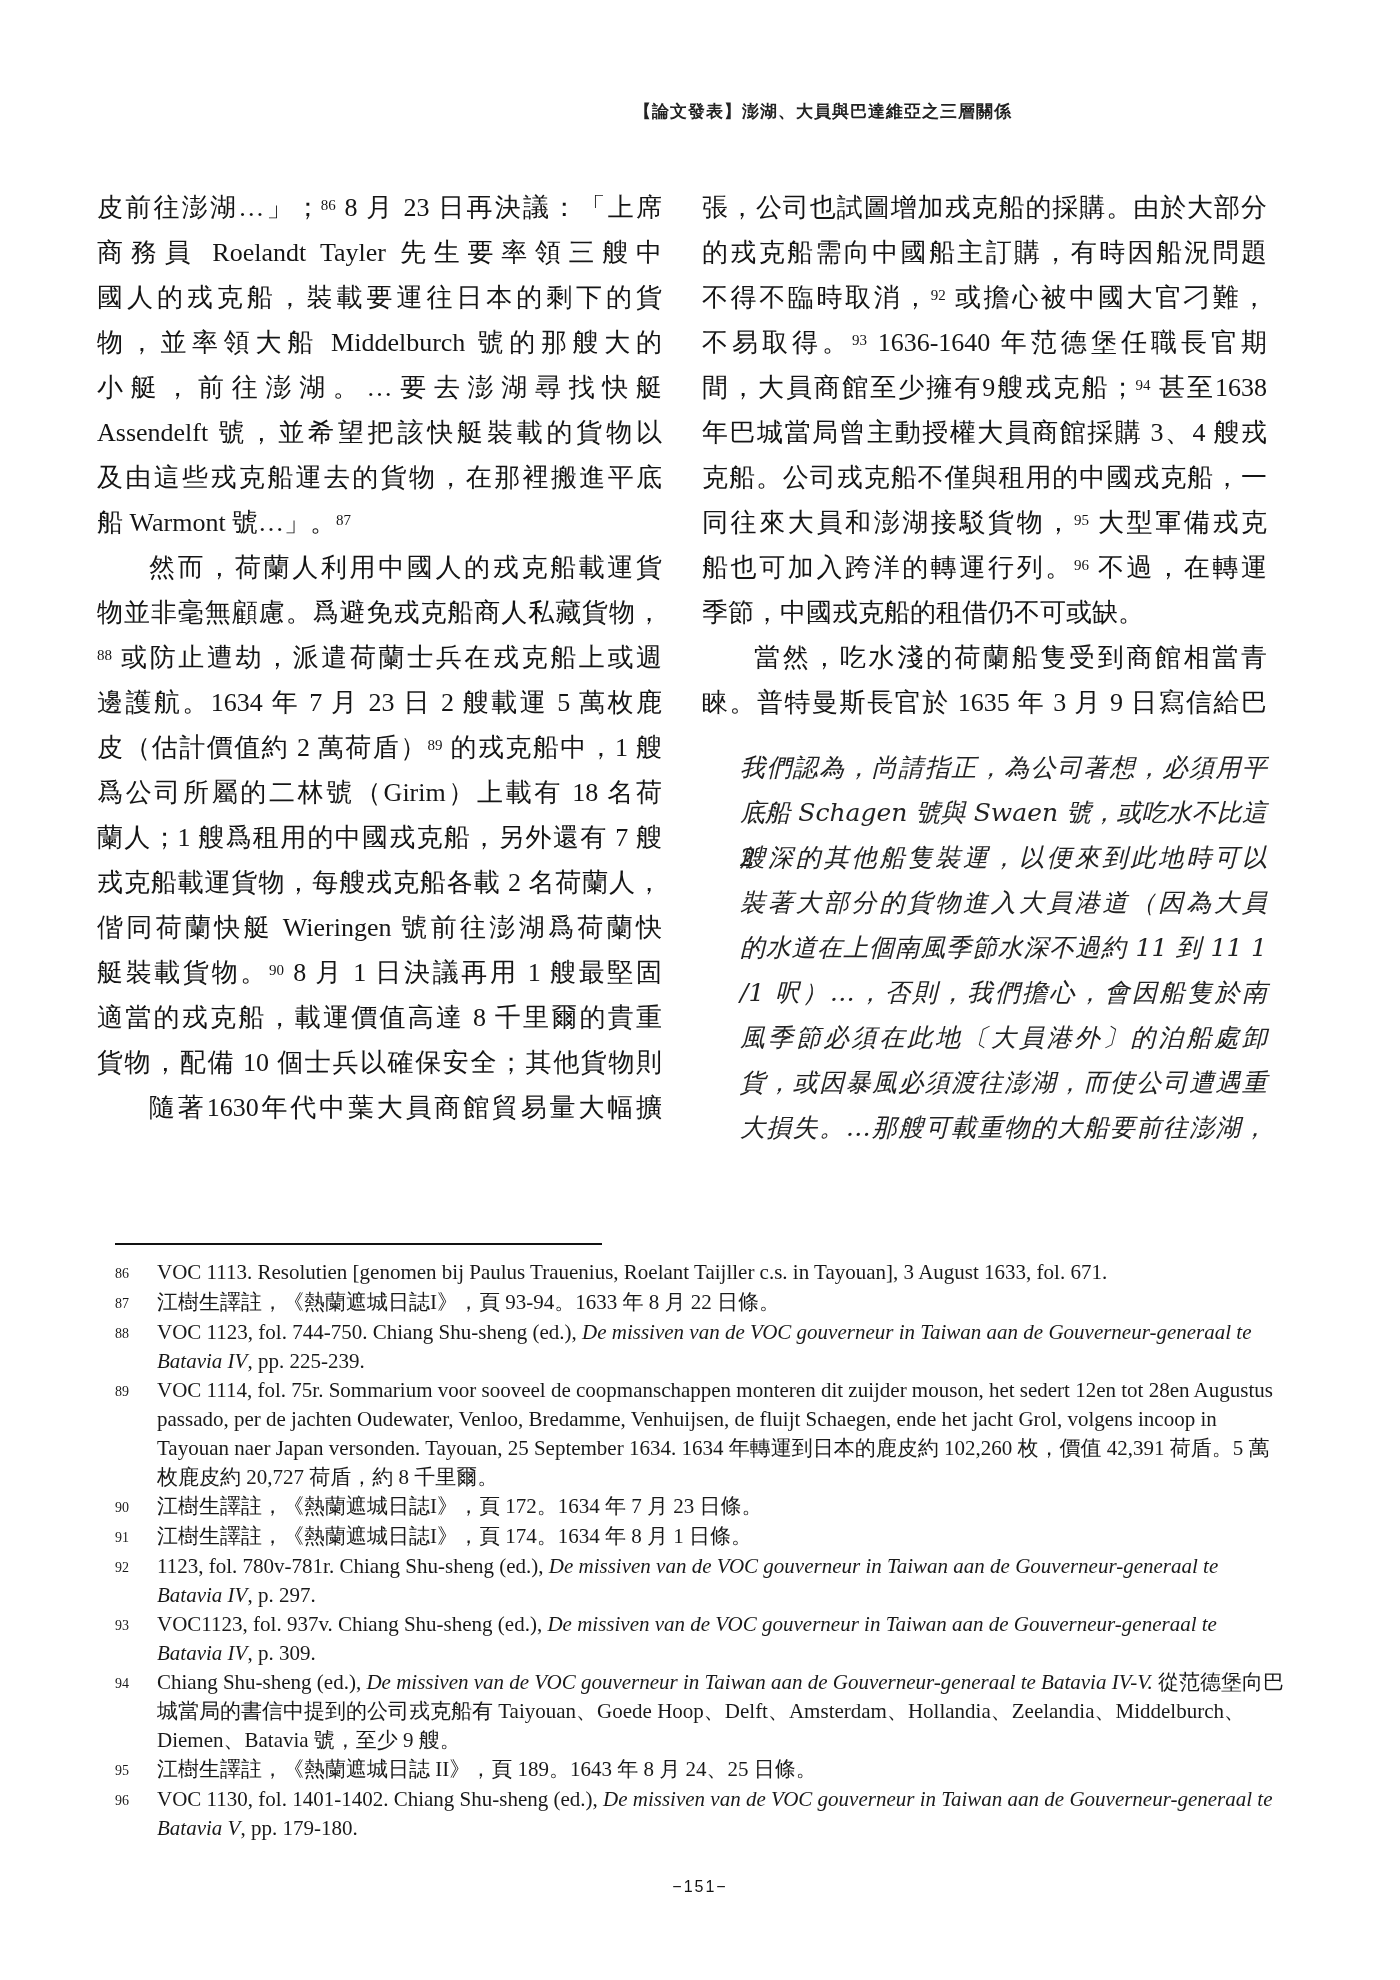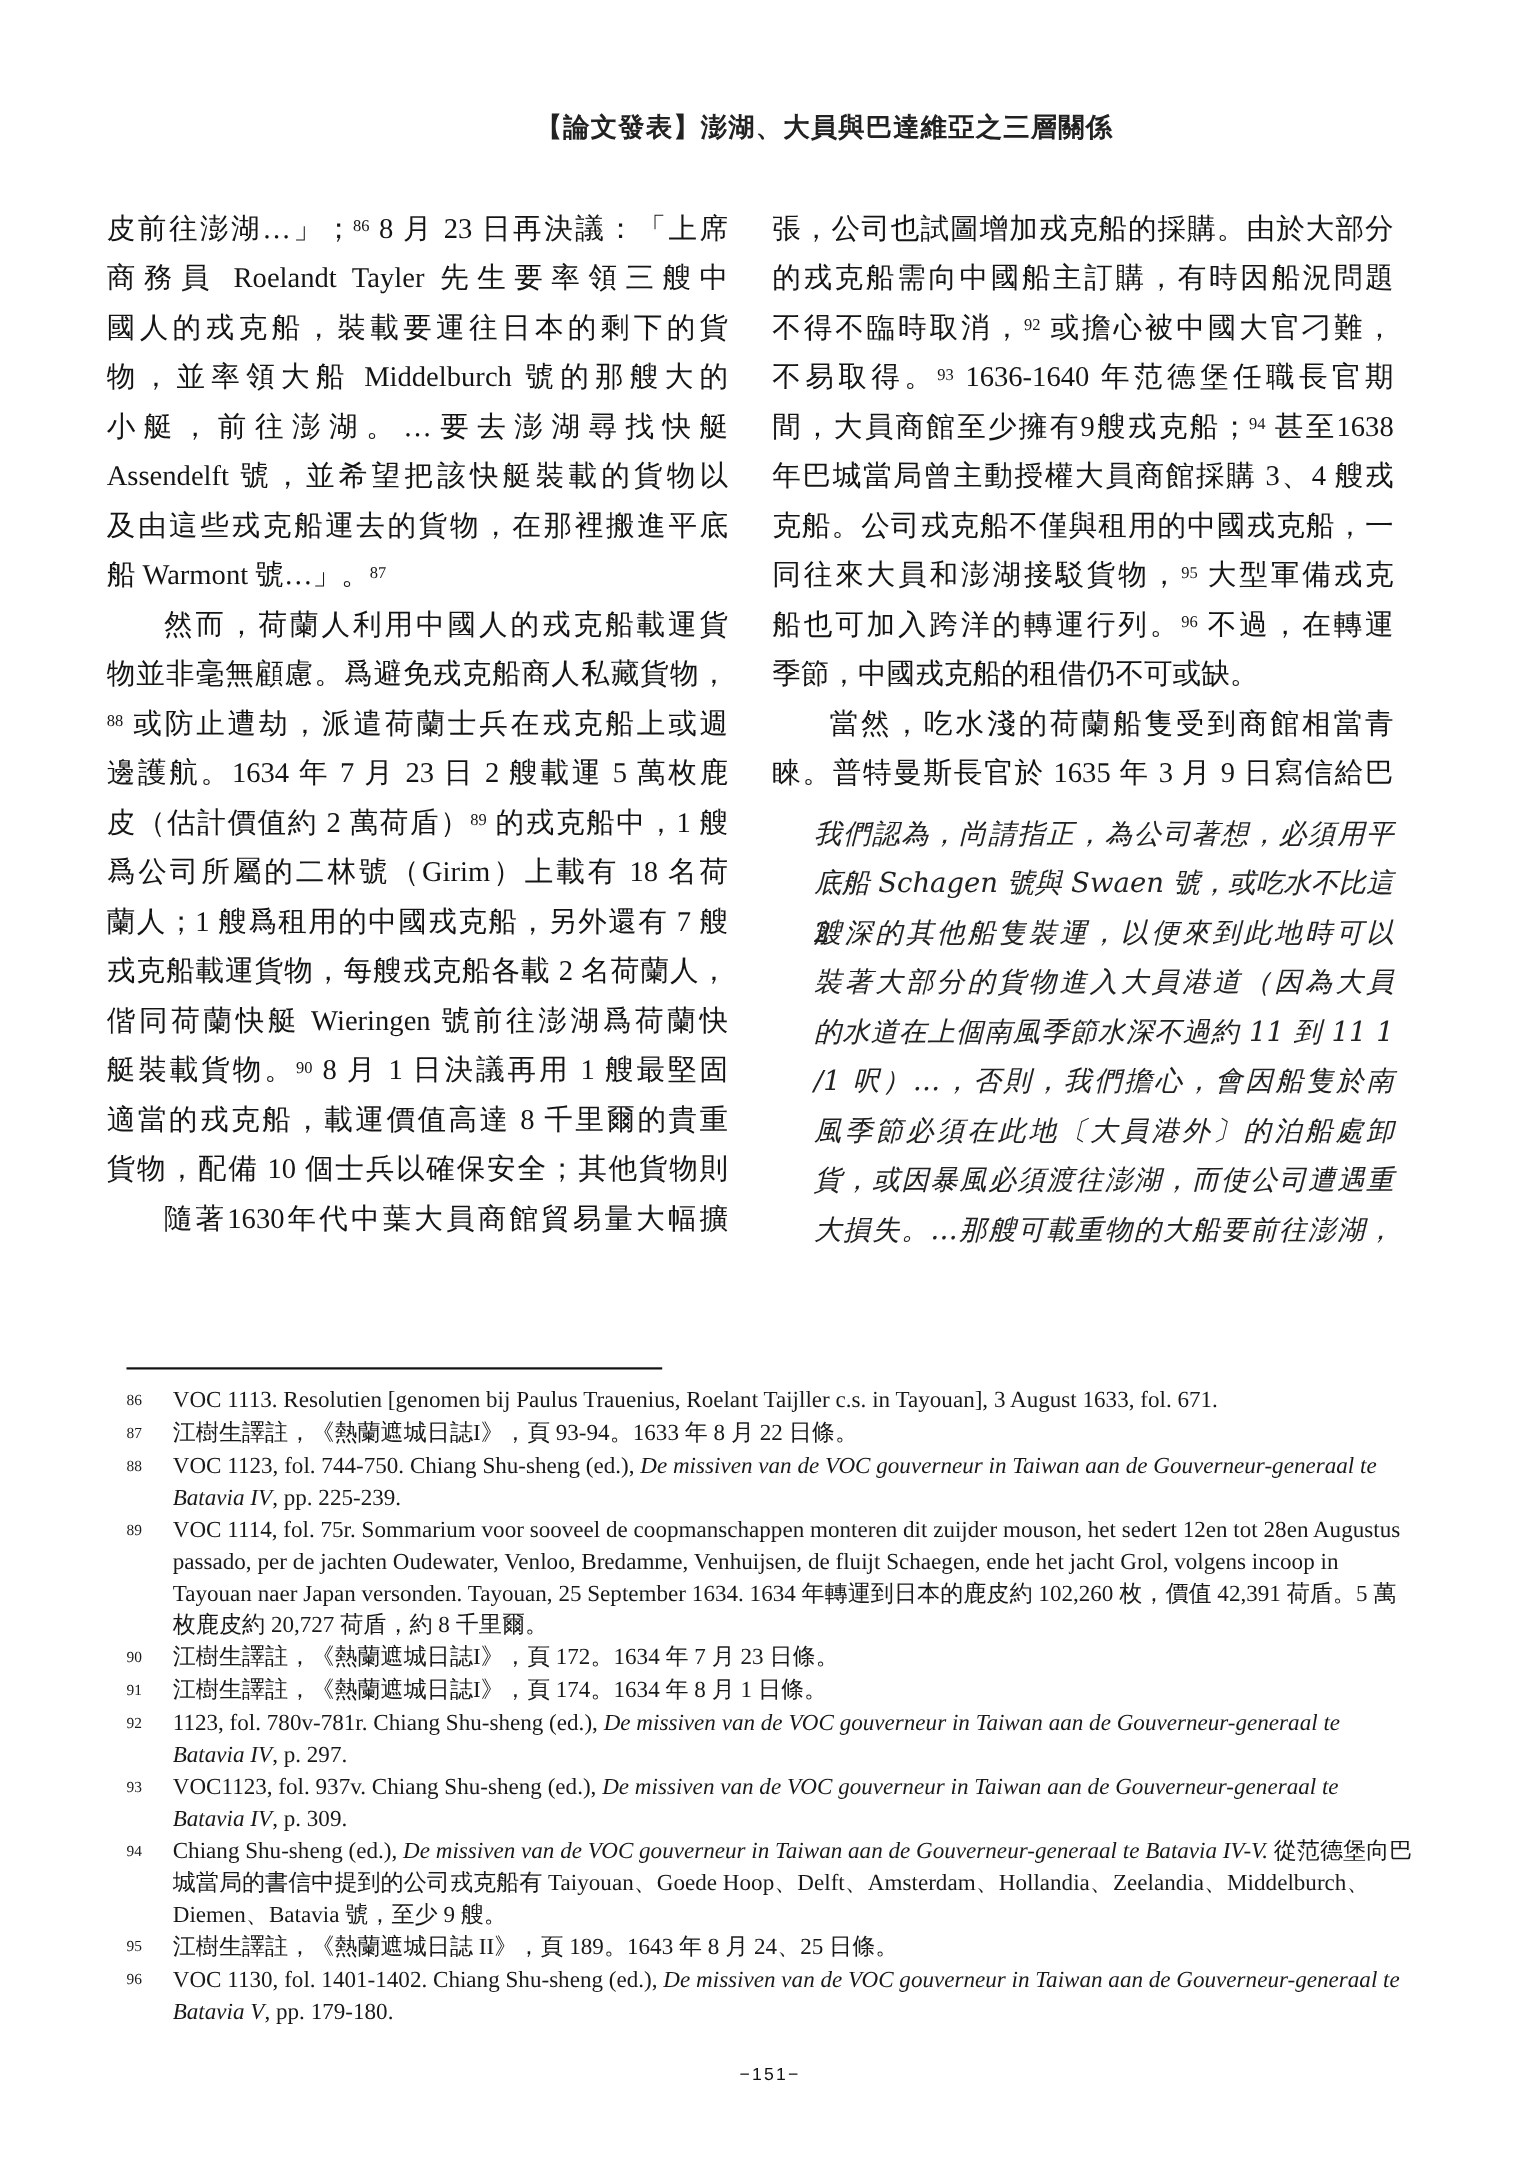--- a/index.html
+++ b/index.html
@@ -12,21 +12,21 @@
     color:#1c1c1c;
     font-family:"Liberation Serif","DejaVu Serif",serif;
   }
   
   .running-header{
     position:absolute;top:100px;left:0;
     width:1012px;
     text-align:right;
     font-family:"Liberation Sans","DejaVu Sans",sans-serif;
     font-weight:bold;
-    font-size:24px;
+    font-size:17px;
     letter-spacing:1px;
     color:#222;
     white-space:nowrap;
   }
   
   .columns{
     position:absolute;top:185px;left:97px;
     width:1170px;
     display:flex;
     gap:40px;
@@ -46,21 +46,21 @@
     white-space:normal;
   }
   .tline.indent{text-indent:2em;}
   .tline sup{
     font-size:15px;
     line-height:0;
     vertical-align:6px;
     letter-spacing:0;
   }
   .para.quote{
-    margin-top:10px;
+    margin-top:20px;
     margin-left:38px;
     font-style:italic;
     font-family:"DejaVu Serif","Liberation Serif",serif;
   }
   .para.quote .tline{
     font-size:25px;
     line-height:45px;height:45px;
     color:#222;
   }
   

